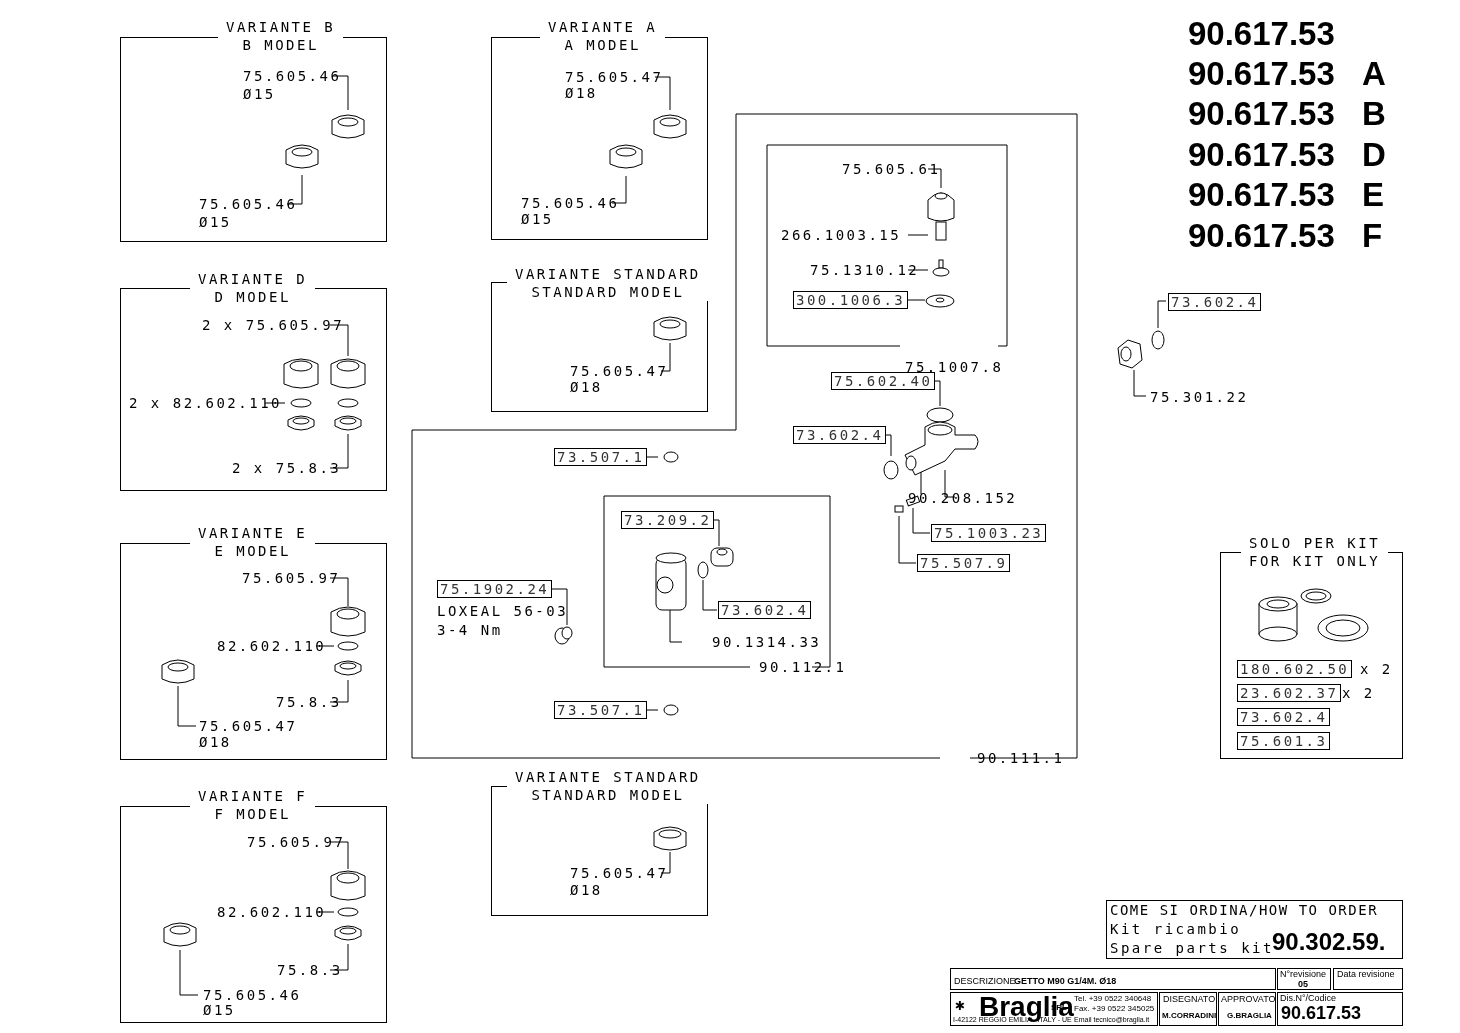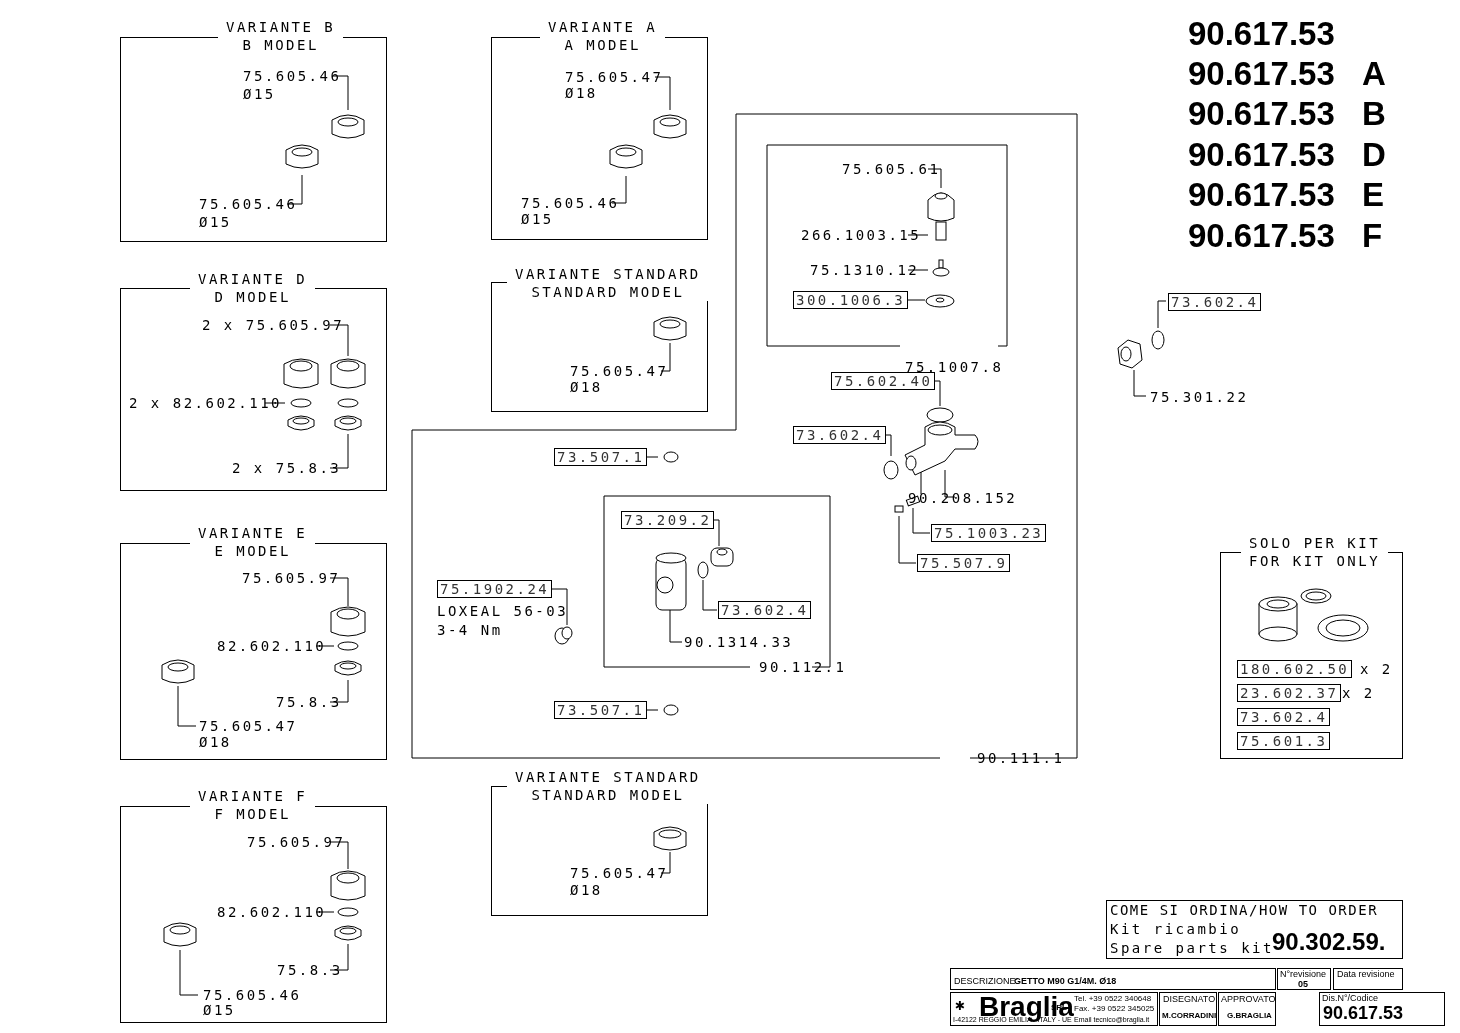--- a/index.html
+++ b/index.html
@@ -289,40 +289,40 @@
 
 <div class="box" style="left:491px;top:786px;width:217px;height:130px;"></div>
 <div class="ttl" style="left:507px;top:768px;">
     <div>VARIANTE STANDARD</div>
     <div>STANDARD MODEL</div>
   </div>
 <div class="t" style="left:570px;top:865px;">75.605.47</div>
 <div class="t" style="left:570px;top:882px;">Ø18</div>
 
 <div class="t" style="left:842px;top:161px;">75.605.61</div>
-<div class="t" style="left:801px;top:227px;">266.1003.15</div>
+<div class="t" style="left:781px;top:227px;">266.1003.15</div>
 <div class="t" style="left:810px;top:262px;">75.1310.12</div>
 <div class="tbox" style="left:793px;top:291px;">300.1006.3</div>
 <div class="t" style="left:905px;top:339px;margin-top:20px;">75.1007.8</div>
 
 <div class="tbox" style="left:831px;top:372px;">75.602.40</div>
 <div class="tbox" style="left:793px;top:426px;">73.602.4</div>
 <div class="t" style="left:908px;top:490px;text-align:right;">90.208.152</div>
 <div class="tbox" style="left:931px;top:524px;">75.1003.23</div>
 <div class="tbox" style="left:917px;top:554px;">75.507.9</div>
 <div class="tbox" style="left:554px;top:448px;">73.507.1</div>
 <div class="tbox" style="left:554px;top:701px;">73.507.1</div>
 <div class="tbox" style="left:437px;top:580px;">75.1902.24</div>
 <div class="t" style="left:437px;top:603px;">LOXEAL 56-03</div>
 <div class="t" style="left:437px;top:622px;">3-4 Nm</div>
 <div class="t" style="left:977px;top:750px;">90.111.1</div>
 
 <div class="tbox" style="left:621px;top:511px;">73.209.2</div>
 <div class="tbox" style="left:718px;top:601px;">73.602.4</div>
-<div class="t" style="left:684px;top:634px;">90.1314.33</div>
+<div class="t" style="left:712px;top:634px;">90.1314.33</div>
 <div class="t" style="left:759px;top:659px;">90.112.1</div>
 
 <div class="tbox" style="left:1168px;top:293px;">73.602.4</div>
 <div class="t" style="left:1150px;top:389px;">75.301.22</div>
 
 <div class="box" style="left:1220px;top:552px;width:183px;height:207px;"></div>
 <div class="ttl" style="left:1241px;top:534px;">
     <div>SOLO PER KIT</div>
     <div>FOR KIT ONLY</div>
   </div>
@@ -362,17 +362,17 @@
     <span class="tb" style="left:123px;top:23px;font-size:7px;">Email tecnico@braglia.it</span>
   </div>
   <div class="cell" style="left:1159px;top:992px;width:58px;height:34px;">
     <span class="tb" style="left:3px;top:1px;">DISEGNATO</span>
     <span class="tb" style="left:2px;top:18px;font-weight:bold;font-size:8px;">M.CORRADINI</span>
   </div>
   <div class="cell" style="left:1218px;top:992px;width:58px;height:34px;">
     <span class="tb" style="left:2px;top:1px;">APPROVATO</span>
     <span class="tb" style="left:8px;top:18px;font-weight:bold;font-size:8px;">G.BRAGLIA</span>
   </div>
-  <div class="cell" style="left:1277px;top:992px;width:126px;height:34px;margin-left:42px;">
+  <div class="cell" style="left:1277px;top:992px;width:126px;height:34px;">
     <span class="tb" style="left:2px;top:0px;">Dis.N°/Codice</span>
     <span class="abs" style="left:3px;top:10px;font-family:'Liberation Sans',sans-serif;font-weight:bold;font-size:18px;">90.617.53</span>
   </div>
 </div>
 
 </body></html>

